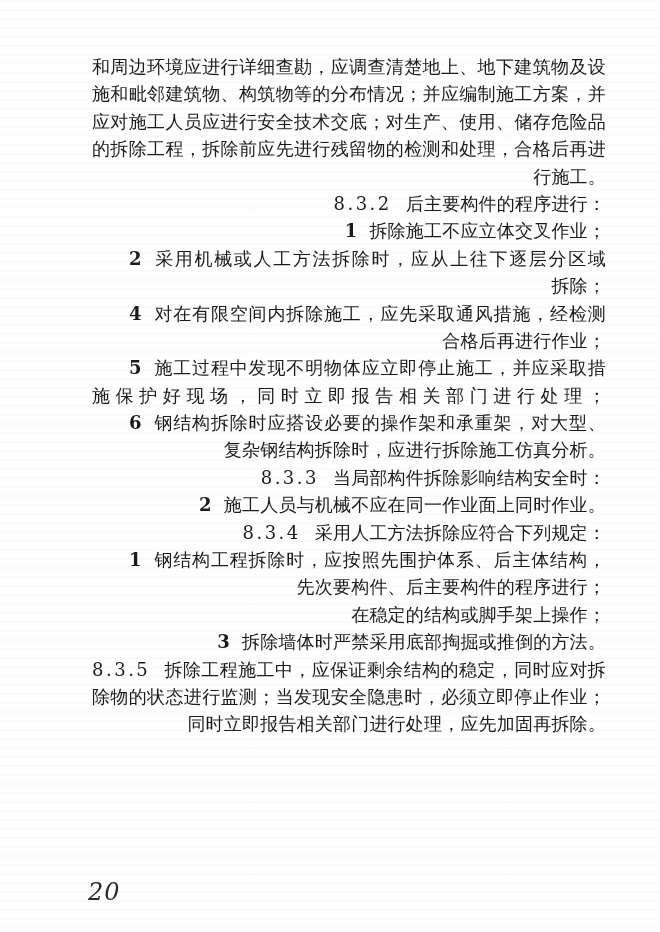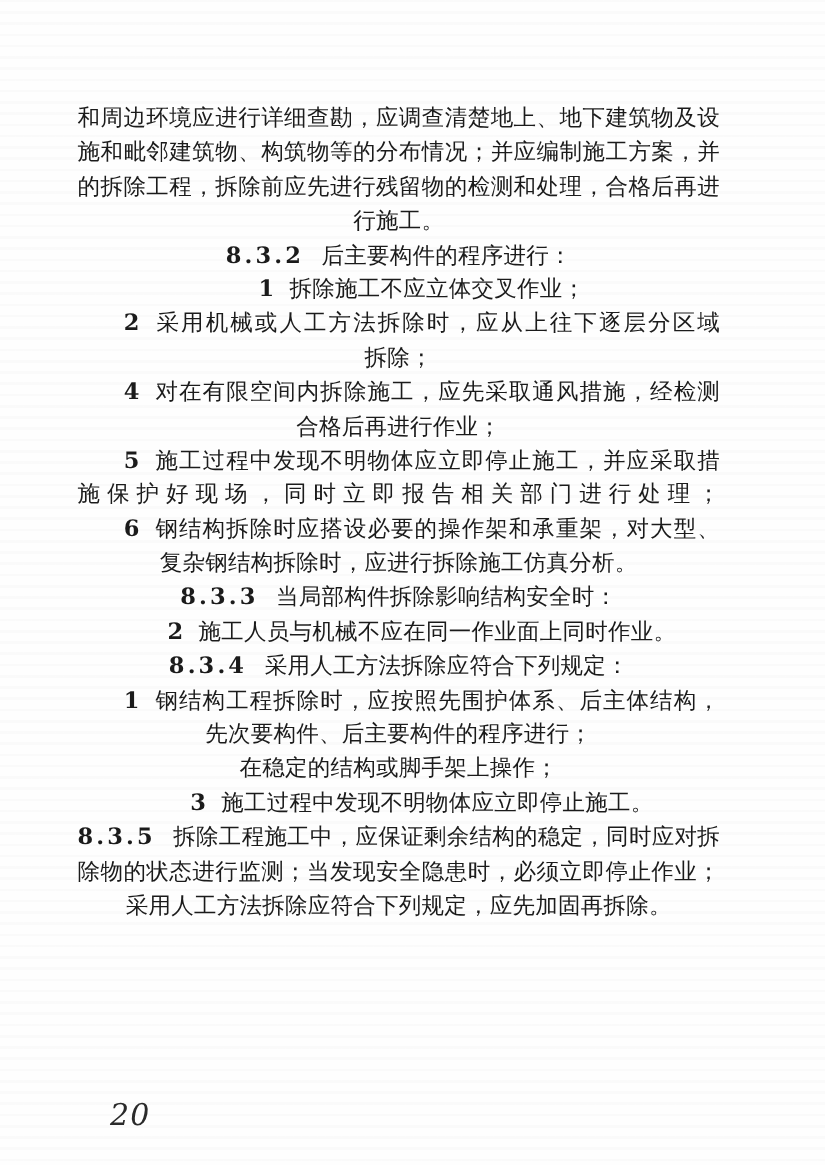--- a/index.html
+++ b/index.html
@@ -15,48 +15,47 @@
       repeating-linear-gradient(180deg,
         rgba(0,0,0,0.015) 0px, rgba(0,0,0,0.015) 2px,
         rgba(0,0,0,0.0) 2px, rgba(0,0,0,0.0) 9px),
       #fefefe;
     overflow: hidden;
     font-family: "DejaVu Serif", "Liberation Serif", serif;
     color: #1b1b1b;
   }
   .content {
     position: absolute;
-    left: 62px;
+    left: 92px;
     top: 53px;
     width: 514px;
-    margin-top: 28px;
   }
   .line {
     height: 27.4px;
     line-height: 27.4px;
     font-size: 18px;
     overflow: hidden;
-    text-align: center;
+    text-align: right;
     letter-spacing: 0.2px;
   }
   
   .fill {
     text-align: justify;
     text-align-last: justify;
   }
   
   .ind {
     padding-left: 37px;
   }
   .num {
     font-weight: bold;
     margin-right: 12px;
   }
   .clause-num {
-    font-weight: bold;
+    font-weight: normal;
     letter-spacing: 2.5px;
     margin-right: 14px;
   }
   .page-number {
     position: absolute;
     left: 88px;
     top: 878px;
     font-size: 24px;
     font-style: italic;
     color: #2a2a2a;
@@ -64,20 +63,21 @@
   }
 </style>
 </head>
 <body>
 
 <div class="page">
   <div class="content">
 
     <div class="line fill">和周边环境应进行详细查勘，应调查清楚地上、地下建筑物及设</div>
     <div class="line fill">施和毗邻建筑物、构筑物等的分布情况；并应编制施工方案，并</div>
+    <div class="line fill">应对施工人员应进行安全技术交底；对生产、使用、储存危险品</div>
     <div class="line fill">的拆除工程，拆除前应先进行残留物的检测和处理，合格后再进</div>
     <div class="line">行施工。</div>
 
     <div class="line">
       <span class="clause-num">8.3.2</span><span>后主要构件的程序进行：</span>
     </div>
 
     <div class="line ind">
       <span class="num">1</span><span>拆除施工不应立体交叉作业；</span>
     </div>
@@ -117,25 +117,25 @@
     </div>
 
     <div class="line ind fill">
       <span class="num">1</span><span>钢结构工程拆除时，应按照先围护体系、后主体结构，</span>
     </div>
     <div class="line">先次要构件、后主要构件的程序进行；</div>
 
     <div class="line">在稳定的结构或脚手架上操作；</div>
 
     <div class="line ind">
-      <span class="num">3</span><span>施工过程中发现不明物体应立即停止施工。</span>
+      <span class="num">3</span><span>拆除墙体时严禁采用底部掏掘或推倒的方法。</span>
     </div>
 
     <div class="line fill">
       <span class="clause-num">8.3.5</span><span>拆除工程施工中，应保证剩余结构的稳定，同时应对拆</span>
     </div>
     <div class="line fill">除物的状态进行监测；当发现安全隐患时，必须立即停止作业；</div>
-    <div class="line">采用人工方法拆除应符合下列规定，应先加固再拆除。</div>
+    <div class="line">同时立即报告相关部门进行处理，应先加固再拆除。</div>
 
   </div>
 
   <div class="page-number">20</div>
 </div>
 
 </body></html>

